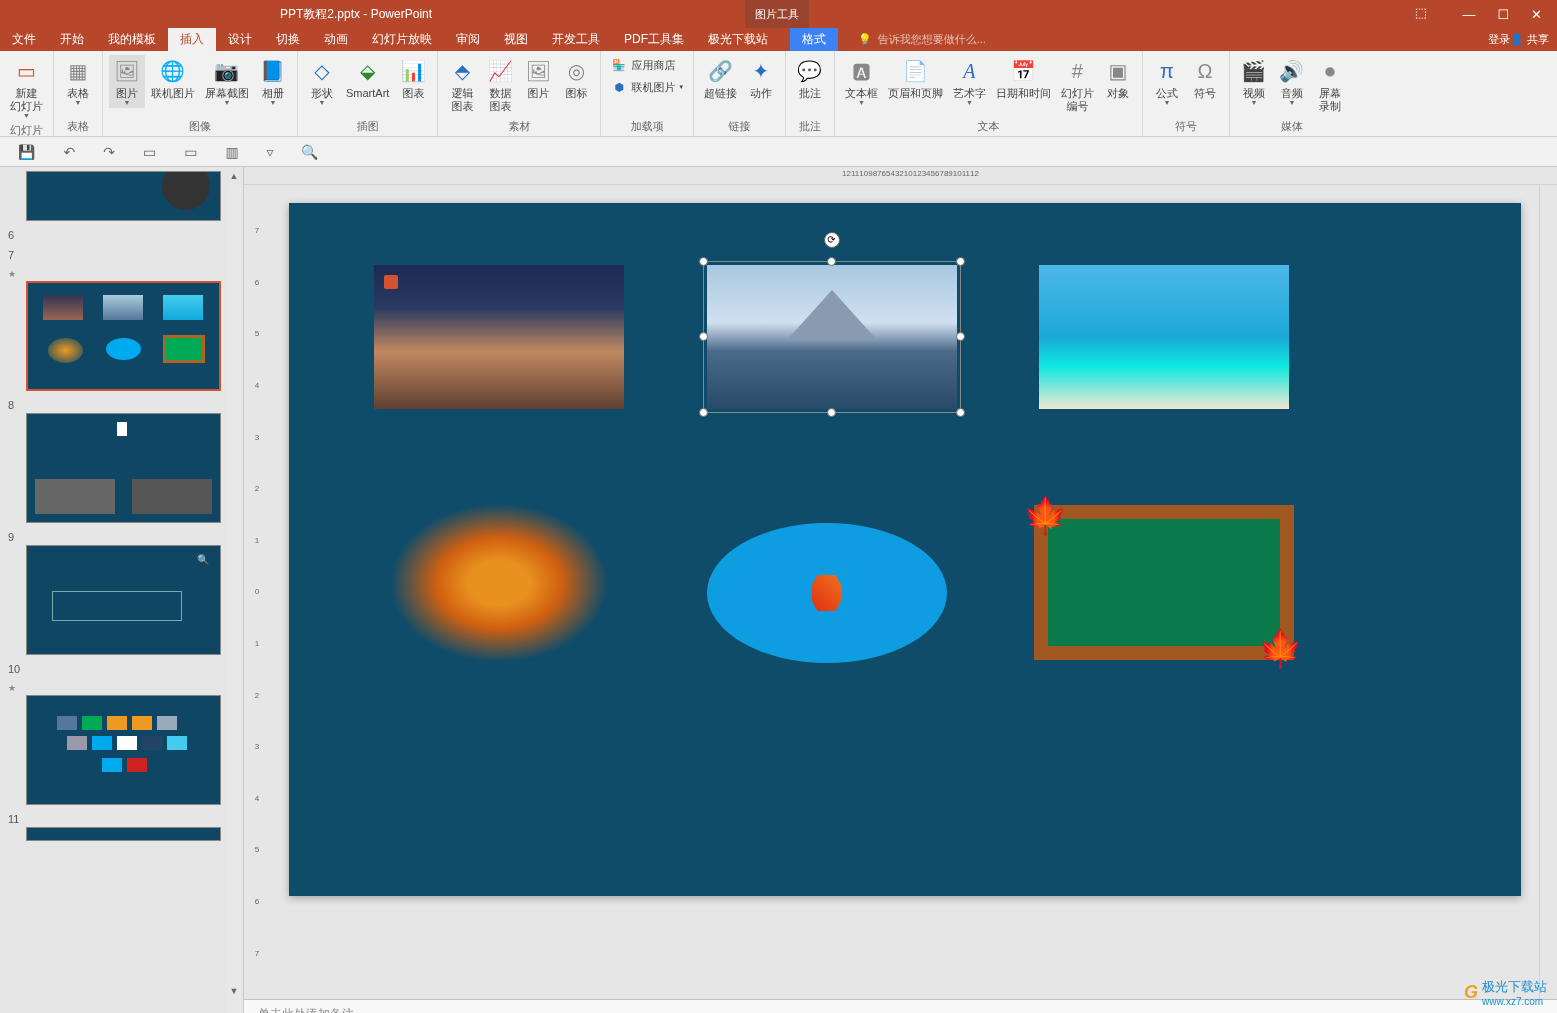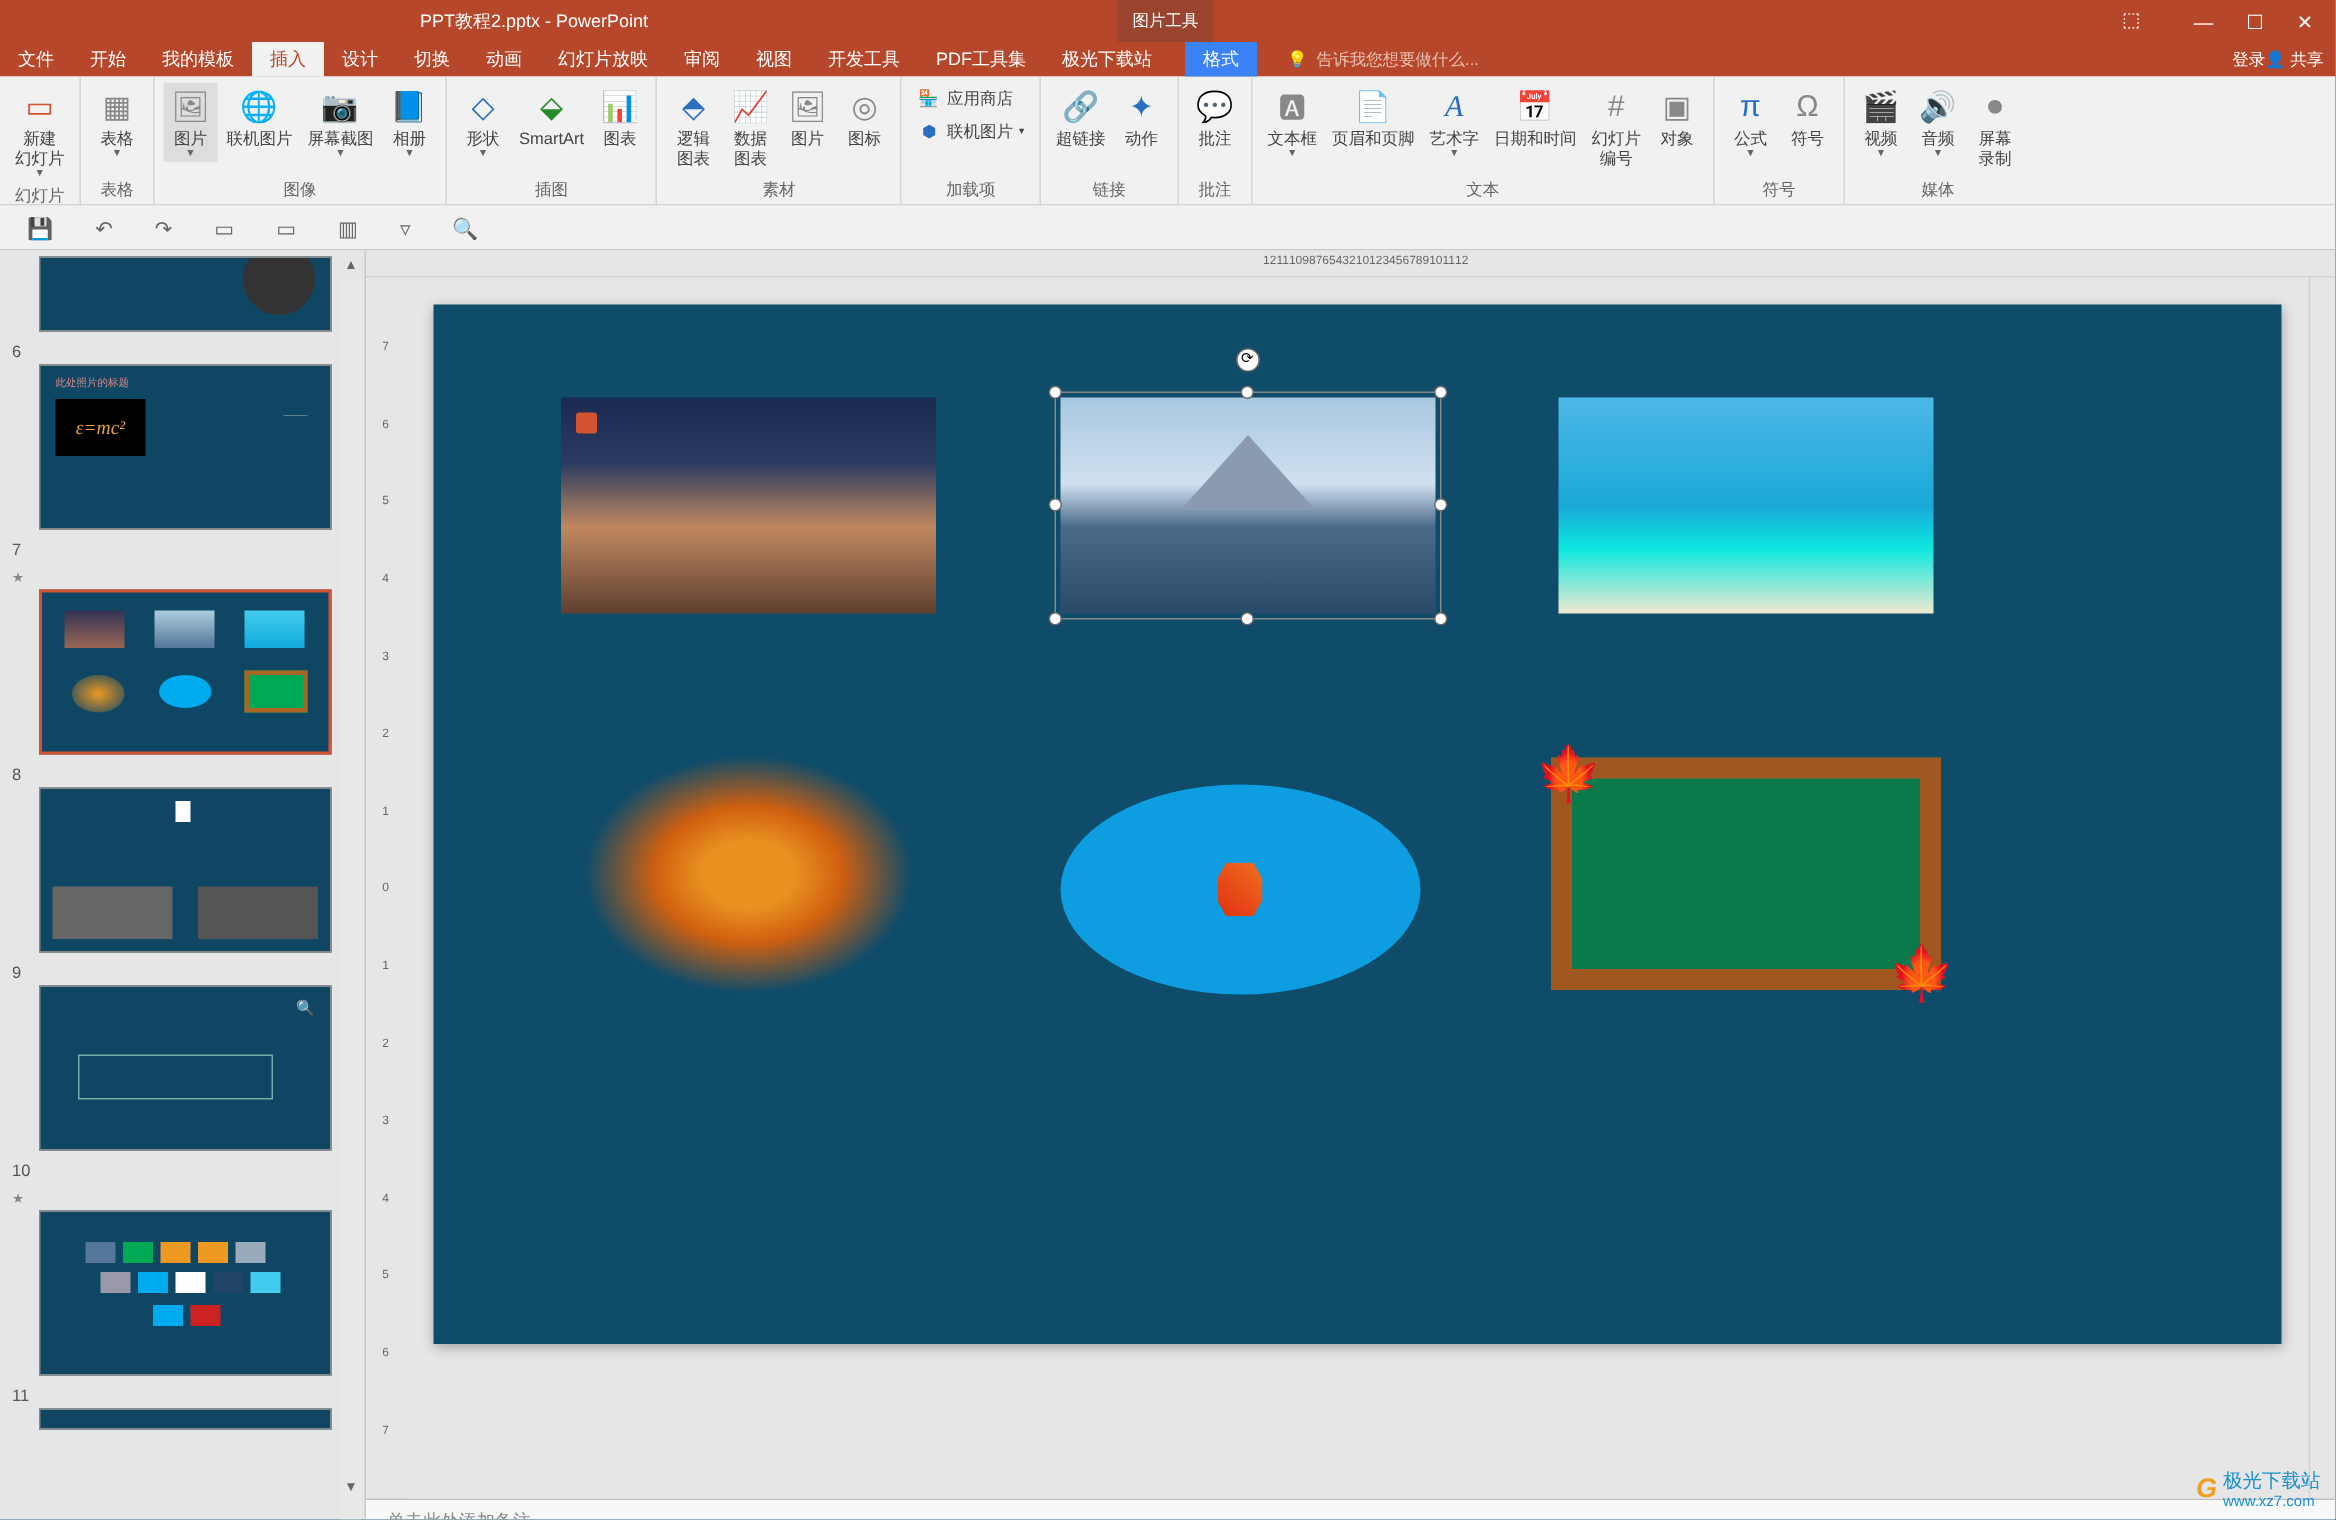--- a/index.html
+++ b/index.html
@@ -379,25 +379,20 @@
 
   <div class="thumbs">
     <div class="thumbs-inner">
       <div class="thumb-item">
         <div class="thumb-slide partial t5">
             <div class="portrait"></div>
           </div>
       </div>
       <div class="thumb-item">
         <span class="num">6</span>
-        <div class="thumb-slide t6">
-          <span class="ttitle">此处照片的标题</span>
-          <div class="emc">ε=mc²</div>
-          <div class="txt">————</div>
-        </div>
       </div>
       <div class="thumb-item">
         <span class="num">7</span>
         <span class="star">★</span>
         <div class="thumb-slide selected t7">
           <div class="mini" style="left:15px;top:12px;width:40px;height:25px;background:linear-gradient(#335,#965)"></div>
           <div class="mini" style="left:75px;top:12px;width:40px;height:25px;background:linear-gradient(#acd,#579)"></div>
           <div class="mini" style="left:135px;top:12px;width:40px;height:25px;background:linear-gradient(#4ce,#1ad)"></div>
           <div class="mini" style="left:20px;top:55px;width:35px;height:25px;background:radial-gradient(#e92,transparent);border-radius:50%"></div>
           <div class="mini" style="left:78px;top:55px;width:35px;height:22px;background:#0ae;border-radius:50%"></div>

